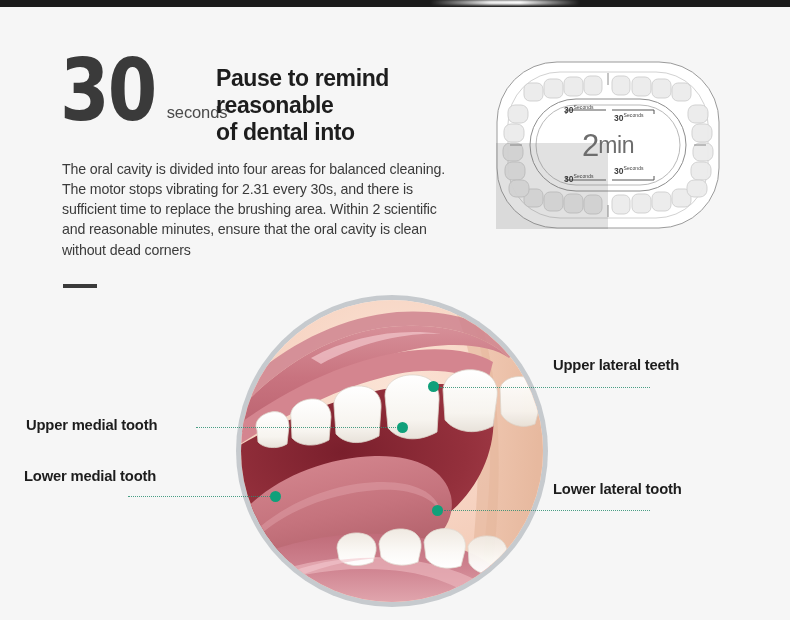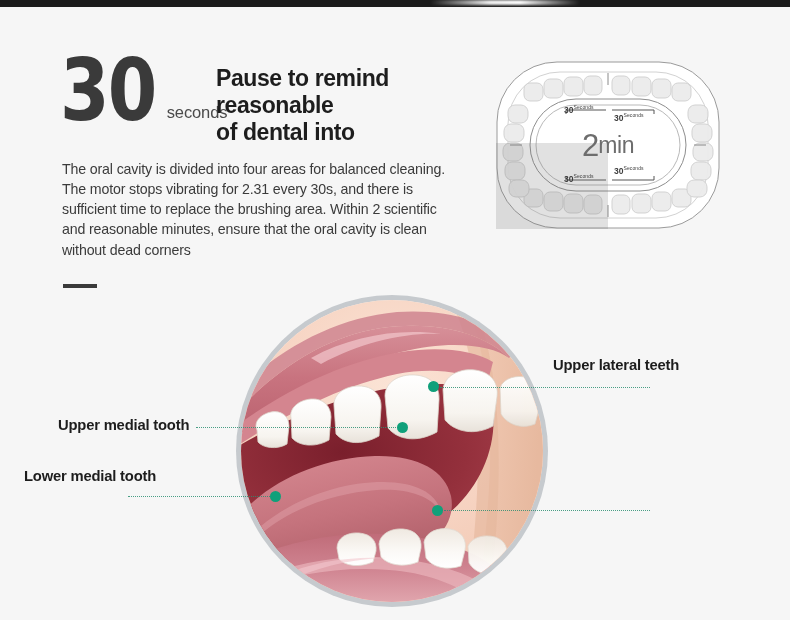--- a/index.html
+++ b/index.html
@@ -391,27 +391,28 @@
             <path d="M227 246 C231 237 243 234 254 237 C264 240 268 249 265 258 L259 274 C246 277 233 272 228 263 Z" fill="url(#lowToothG)" opacity=".96"></path>
           </g>
 
           <path d="M40 276 C70 262 108 256 146 258 C120 258 86 264 54 278 Z" fill="#f3c8ce" opacity=".6"></path>
         </svg>
       </div>
     </div>
 
     <div class="leader" style="left:196px; top:420px; width:206px;"></div>
     <div class="leader-dot" style="left:397px; top:415px;"></div>
-    <div class="callout-label" style="left:26px; top:410px;margin-left:32px;">Upper medial tooth</div>
+    <div class="callout-label" style="left:26px; top:410px;">Upper medial tooth</div>
 
     <div class="leader" style="left:128px; top:489px; width:148px;"></div>
     <div class="leader-dot" style="left:270px; top:484px;"></div>
     <div class="callout-label" style="left:24px; top:461px;">Lower medial tooth</div>
 
     <div class="leader" style="left:440px; top:380px; width:210px;"></div>
     <div class="leader-dot" style="left:428px; top:374px;"></div>
     <div class="callout-label" style="left:553px; top:350px;">Upper lateral teeth</div>
 
     <div class="leader" style="left:444px; top:503px; width:206px;"></div>
     <div class="leader-dot" style="left:432px; top:498px;"></div>
+    <div class="callout-label" style="left:553px; top:474px;">Lower lateral tooth</div>
 
   </div>
 </div>
 
 </body></html>

